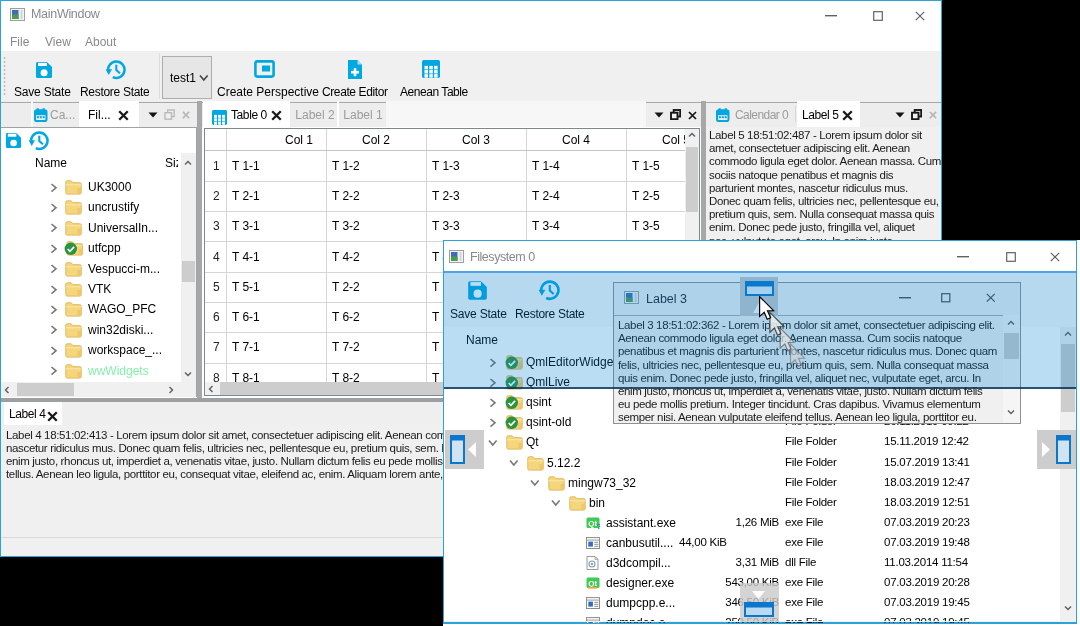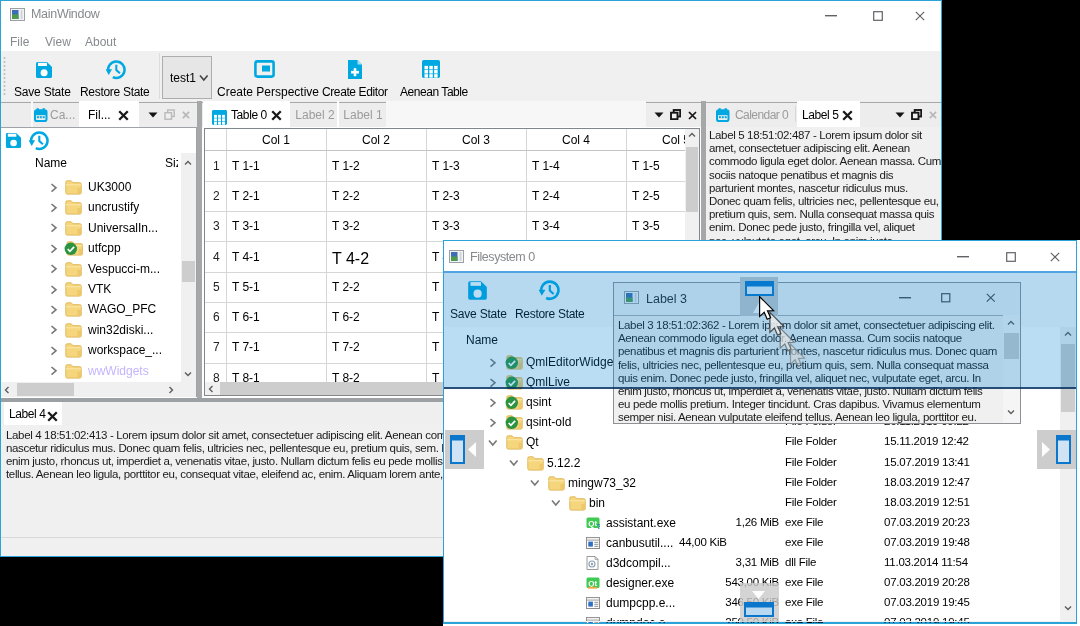--- a/index.html
+++ b/index.html
@@ -224,21 +224,21 @@
     </svg>
 <div class="txt" style="left:88px;top:343.2px;font-size:12px;color:#000;font-weight:normal;">workspace_...</div>
 <svg class="abs" style="left:49px;top:366.1px" width="9" height="10" viewBox="0 0 9 10">
       <path d="M2.5 1 L7 4.8 L2.5 8.6" stroke="#787878" stroke-width="1.6" fill="none"></path>
     </svg>
 <svg class="abs" style="left:65px;top:362.6px" width="16.5" height="16" viewBox="0 0 16.5 16">
       <path d="M0.8 3.2 q0-1.4 1.4-1.4 h4 l1.8 1.9 h6.8 q1.4 0 1.4 1.4 v8.6 q0 1.4 -1.4 1.4 h-12.6 q-1.4 0 -1.4 -1.4 z" fill="#f6d67c" stroke="#e0b95e" stroke-width="1"></path>
       <path d="M0.8 5.3 h15.4 v1 h-15.4 z" fill="#fbe8ab"></path>
       <path d="M12.5 9 h3.7 v6 h-3.7 z" fill="#eec76a"></path>
     </svg>
-<div class="txt" style="left:88px;top:363.6px;font-size:12px;color:#c4b5fd;font-weight:normal;">wwWidgets</div>
+<div class="txt" style="left:88px;top:363.6px;font-size:12px;color:#86efac;font-weight:normal;">wwWidgets</div>
 <div class="abs" style="left:1px;top:381px;width:180px;height:2px;overflow:hidden">
       <svg class="abs" style="left:64px;top:0px" width="16.5" height="16" viewBox="0 0 16.5 16">
         <path d="M0.8 3.2 q0-1.4 1.4-1.4 h4 l1.8 1.9 h6.8 q1.4 0 1.4 1.4 v8.6 q0 1.4 -1.4 1.4 h-12.6 q-1.4 0 -1.4 -1.4 z" fill="#f6d67c" stroke="#e0b95e" stroke-width="1"></path>
         <path d="M0.8 5.3 h15.4 v1 h-15.4 z" fill="#fbe8ab"></path>
         <path d="M12.5 9 h3.7 v6 h-3.7 z" fill="#eec76a"></path>
       </svg>
     </div>
 <div class="sb" style="left:181px;top:153px;width:15px;height:229px"></div>
 <svg class="abs" style="left:184px;top:160px" width="8" height="8" viewBox="0 0 8 8">
       <path d="M1 4.5 L4 1.5 L7 4.5" stroke="#5e5e5e" stroke-width="1.4" fill="none"></path>
@@ -281,21 +281,21 @@
     </svg>
 <svg class="abs" style="left:670px;top:109px" width="11" height="11" viewBox="0 0 11 11">
       <rect x="3.7" y="1" width="6.5" height="6.5" fill="none" stroke="#161616" stroke-width="1.9"></rect>
       <rect x="1" y="3.7" width="6.5" height="6.5" fill="#efefef" stroke="#161616" stroke-width="1.9"></rect>
     </svg>
 <svg class="abs" style="left:688px;top:111px" width="9" height="9" viewBox="0 0 9 9">
       <path d="M1 1 L8 8 M8 1 L1 8" stroke="#161616" stroke-width="1.7"></path>
     </svg>
 <div class="abs" style="left:204px;top:128px;width:496px;height:268px;background:#fff;border:1px solid #82878c;box-sizing:border-box"></div>
 <div class="abs" style="left:205px;top:129px;width:480px;height:253px;overflow:hidden">
-<div class="txt" style="left:21px;top:4px;width:100px;text-align:center;font-size:12px;color:#000;font-weight:normal;">Col 1</div>
+<div class="txt" style="left:21px;top:4px;width:100px;text-align:center;font-size:12px;color:#000;font-weight:normal;padding-left:23px;">Col 1</div>
 <div class="txt" style="left:121px;top:4px;width:100px;text-align:center;font-size:12px;color:#000;font-weight:normal;">Col 2</div>
 <div class="txt" style="left:221px;top:4px;width:100px;text-align:center;font-size:12px;color:#000;font-weight:normal;">Col 3</div>
 <div class="txt" style="left:321px;top:4px;width:100px;text-align:center;font-size:12px;color:#000;font-weight:normal;">Col 4</div>
 <div class="txt" style="left:421px;top:4px;width:100px;text-align:center;font-size:12px;color:#000;font-weight:normal;">Col 5</div>
 <div class="vline" style="left:21px;top:0;height:253px"></div>
 <div class="vline" style="left:121px;top:0;height:253px"></div>
 <div class="vline" style="left:221px;top:0;height:253px"></div>
 <div class="vline" style="left:321px;top:0;height:253px"></div>
 <div class="vline" style="left:421px;top:0;height:253px"></div>
 <div class="hline" style="left:0;top:21px;width:480px;background:#c4c4c4"></div>
@@ -316,21 +316,21 @@
 <div class="hline" style="left:0;top:112.4px;width:480px"></div>
 <div class="txt" style="left:8px;top:90.19999999999999px;font-size:12px;color:#222;font-weight:normal;">3</div>
 <div class="txt" style="left:27px;top:90.19999999999999px;font-size:12px;color:#000;font-weight:normal;">T 3-1</div>
 <div class="txt" style="left:127px;top:90.19999999999999px;font-size:12px;color:#000;font-weight:normal;">T 3-2</div>
 <div class="txt" style="left:227px;top:90.19999999999999px;font-size:12px;color:#000;font-weight:normal;">T 3-3</div>
 <div class="txt" style="left:327px;top:90.19999999999999px;font-size:12px;color:#000;font-weight:normal;">T 3-4</div>
 <div class="txt" style="left:427px;top:90.19999999999999px;font-size:12px;color:#000;font-weight:normal;">T 3-5</div>
 <div class="hline" style="left:0;top:142.7px;width:480px"></div>
 <div class="txt" style="left:8px;top:120.5px;font-size:12px;color:#222;font-weight:normal;">4</div>
 <div class="txt" style="left:27px;top:120.5px;font-size:12px;color:#000;font-weight:normal;">T 4-1</div>
-<div class="txt" style="left:127px;top:120.5px;font-size:16px;color:#000;font-weight:normal;">T 4-2</div>
+<div class="txt" style="left:127px;top:120.5px;font-size:12px;color:#000;font-weight:normal;">T 4-2</div>
 <div class="txt" style="left:227px;top:120.5px;font-size:12px;color:#000;font-weight:normal;">T 4-3</div>
 <div class="txt" style="left:327px;top:120.5px;font-size:12px;color:#000;font-weight:normal;">T 4-4</div>
 <div class="txt" style="left:427px;top:120.5px;font-size:12px;color:#000;font-weight:normal;">T 4-5</div>
 <div class="hline" style="left:0;top:173.0px;width:480px"></div>
 <div class="txt" style="left:8px;top:150.79999999999998px;font-size:12px;color:#222;font-weight:normal;">5</div>
 <div class="txt" style="left:27px;top:150.79999999999998px;font-size:12px;color:#000;font-weight:normal;">T 5-1</div>
 <div class="txt" style="left:127px;top:150.79999999999998px;font-size:12px;color:#000;font-weight:normal;">T 2-2</div>
 <div class="txt" style="left:227px;top:150.79999999999998px;font-size:12px;color:#000;font-weight:normal;">T 5-3</div>
 <div class="txt" style="left:327px;top:150.79999999999998px;font-size:12px;color:#000;font-weight:normal;">T 5-4</div>
 <div class="txt" style="left:427px;top:150.79999999999998px;font-size:12px;color:#000;font-weight:normal;">T 5-5</div>

